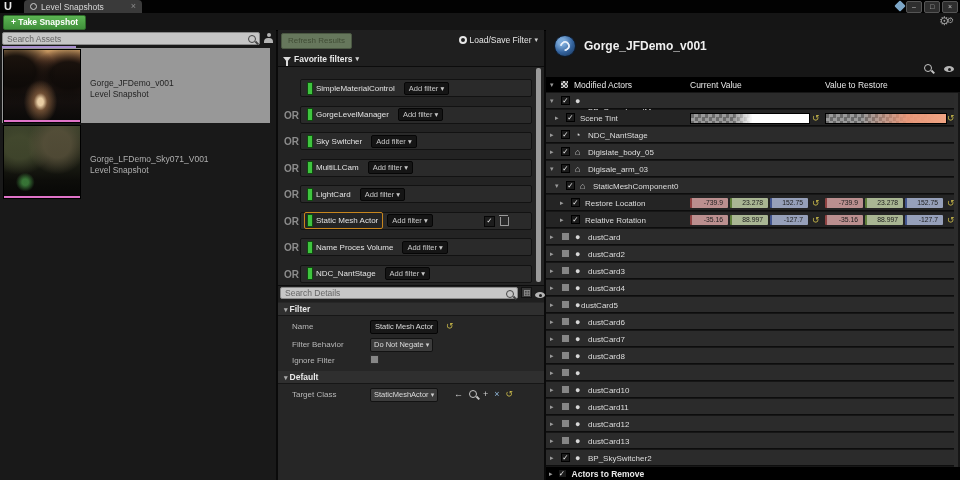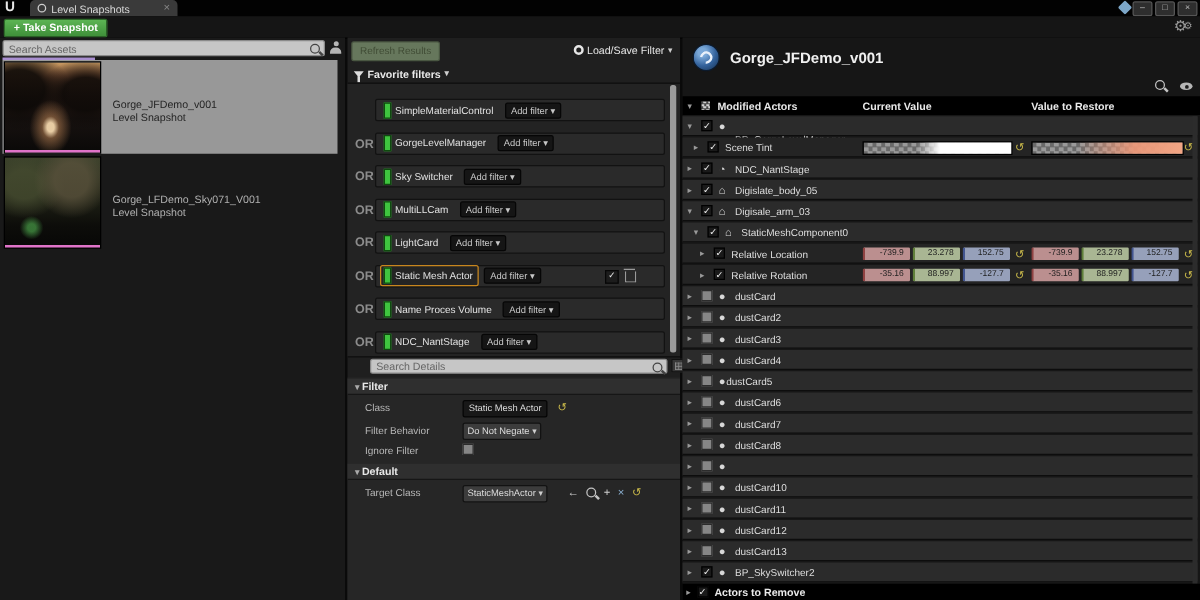--- a/index.html
+++ b/index.html
@@ -77,21 +77,21 @@
   .fchip.selected{border:1.5px solid #c8861e;background:#242424}
   .fbar{width:4px;height:11px;background:#3fc43f;border:1px solid #0f4a0f}
   .fname{color:#e2e2e2;font-size:8px;white-space:nowrap}
   .addfilter{background:#151515;border:1px solid #060606;border-radius:2px;color:#c8c8c8;font-size:7.5px;
              padding:1px 4px;white-space:nowrap}
   .frow-check{position:absolute;width:9px;height:9px;background:#1c1c1c;border:1px solid #060606;color:#e8e8e8;
               font-size:7px;line-height:8px;text-align:center}
   .trash{position:absolute;width:7px;height:8px;border:1px solid #9a9a9a;border-top:none;border-radius:0 0 1px 1px}
   .trash::before{content:"";position:absolute;left:-2px;top:-2px;width:9px;height:1.5px;background:#9a9a9a}
   .mid-scroll{left:258px;top:38px;width:5px;height:214px;background:#9a9a9a;border-radius:2px}
-  .sd-row{left:16px;top:256px;width:252px;height:15px}
+  .sd-row{left:0;top:256px;width:252px;height:15px}
   .sd-input{position:absolute;left:2px;top:1px;width:238px;height:12px}
   .grid-btn{position:absolute;left:243px;top:1px;width:11px;height:11px;background:#383838;border:1px solid #111;
             box-sizing:border-box}
   .grid-btn::after{content:"";position:absolute;inset:1.5px;background:
      linear-gradient(#8a8a8a 1px,transparent 1px) 0 0/3px 2.7px,
      linear-gradient(90deg,#8a8a8a 1px,transparent 1px) 0 0/2.7px 3px,#4a4a4a}
   .eye{display:inline-block;width:10px;height:6px;background:#b5b5b5;border-radius:50%;position:relative}
   .eye::after{content:"";position:absolute;left:3.5px;top:1.5px;width:3px;height:3px;background:#1a1a1a;border-radius:50%}
   .details{left:0;top:272px;width:266px;height:178px;background:#262626}
   .sect{position:absolute;left:0;width:266px;height:13px;background:#2f2f2f;border-bottom:1px solid #161616;
@@ -113,21 +113,21 @@
   .rp-icon{width:20px;height:20px;border-radius:50%;background:radial-gradient(circle at 35% 30%,#7aa8d8 0 18%,#33629c 55%,#16304f 100%);
            position:relative;border:1px solid #0c1a2c}
   .rp-icon::after{content:"";position:absolute;left:5px;top:5px;width:10px;height:10px;border-radius:50%;
            border:2px solid #e8f0fa;border-left-color:transparent;transform:rotate(-40deg);box-sizing:border-box}
   .rp-name{color:#f0f0f0;font-weight:bold;font-size:12px}
   .search-dark{background:#3c3c3c;border:1px solid #0a0a0a;border-radius:2px;font-size:8px;color:#ddd;
                padding:0 26px 0 4px;box-sizing:border-box;outline:none;height:12px;font-family:"Liberation Sans",sans-serif}
   .search-dark::placeholder{color:#8a8a8a}
   .rp-search{left:1px;top:31px;width:396px}
   .rp-header{left:0;top:47px;width:414px;height:15px;background:#000;display:flex;align-items:center}
-  .rp-header .col{font-weight:bold;color:#e8e8e8;font-size:8.5px;position:absolute}
+  .rp-header .col{font-weight:normal;color:#e8e8e8;font-size:8.5px;position:absolute}
   .arow{position:absolute;left:0;width:412px;height:16px;border-bottom:1px solid #0d0d0d;box-sizing:border-box}
   .arow .exp{position:absolute;top:4px;color:#9a9a9a;font-size:7px}
   .arow .cbox{position:absolute;top:3px}
   .arow .aicon{position:absolute;top:2px;color:#d8d8d8;font-size:9px;line-height:12px}
   .arow .albl{position:absolute;top:3.5px;color:#dedede;font-size:8px;white-space:nowrap}
   .swatch{position:absolute;top:3px;height:9px;border:1px solid #000;
           background:repeating-conic-gradient(#9a9a9a 0% 25%, #6a6a6a 0% 50%);background-size:7px 7px}
   .swatch::after{content:"";position:absolute;inset:0}
   .sw-white::after{background:linear-gradient(to right,transparent 0 36%,#fff 52% 100%)}
   .sw-orange::after{background:linear-gradient(to right,transparent 0 30%,rgba(238,152,120,.92) 68%,#f2a584 100%)}
@@ -266,21 +266,21 @@
 
   <div class="abs sd-row">
     <input class="search-light sd-input" placeholder="Search Details" style="">
     <span class="abs" style="left:228px;top:4px"><span class="mag"></span></span>
     <span class="grid-btn"></span>
     <span class="abs" style="left:257px;top:4px"><span class="eye"></span></span>
   </div>
 
   <div class="abs details">
     <div class="sect" style="top:1px"><span class="tri">▾</span><span>Filter</span></div>
-    <span class="prop-label" style="top:20px">Class</span>
+    <span class="prop-label" style="top:20px">Name</span>
     <span class="prop-box" style="top:18px">Static Mesh Actor</span>
     <span class="abs reset" style="left:168px;top:19px">↺</span>
     <span class="prop-label" style="top:38px">Filter Behavior</span>
     <span class="prop-drop" style="top:36px"><span>Do Not Negate</span> <span class="caret">▾</span></span>
     <span class="prop-label" style="top:54px">Ignore Filter</span>
     <span class="abs cbox un" style="left:92px;top:53px"></span>
     <div class="sect" style="top:69px"><span class="tri">▾</span><span>Default</span></div>
     <span class="prop-label" style="top:88px">Target Class</span>
     <span class="prop-drop" style="top:86px"><span>StaticMeshActor</span> <span class="caret">▾</span></span>
     <span class="tc-icons" style="left:176px;top:87px">
@@ -345,21 +345,21 @@
       </div>
       <div class="arow" style="top: 148px; background: rgb(43, 43, 43);">
         <span class="exp" style="left: 9px;">▾</span>
         <span class="cbox ck" style="left: 20px;">✓</span>
         <span class="aicon" style="left: 34px;">⌂</span>
         <span class="albl" style="left: 47px;">StaticMeshComponent0</span>
       </div>
       <div class="arow" style="top: 165px; background: rgb(36, 36, 36);">
         <span class="exp" style="left: 14px;">▸</span>
         <span class="cbox ck" style="left: 25px;">✓</span>
-        <span class="albl" style="left: 39px;">Relative Location</span>
+        <span class="albl" style="left: 39px;">Restore Location</span>
         <span class="vbox vx" style="left: 144px;">-739.9</span>
         <span class="vbox vy" style="left: 184px;">23.278</span>
         <span class="vbox vz" style="left: 224px;">152.75</span>
         <span class="reset" style="left: 266px;">↺</span>
         <span class="vbox vx" style="left: 279px;">-739.9</span>
         <span class="vbox vy" style="left: 319px;">23.278</span>
         <span class="vbox vz" style="left: 359px;">152.75</span>
         <span class="reset" style="left: 401px;">↺</span>
       </div>
       <div class="arow" style="top: 182px; background: rgb(36, 36, 36);">

